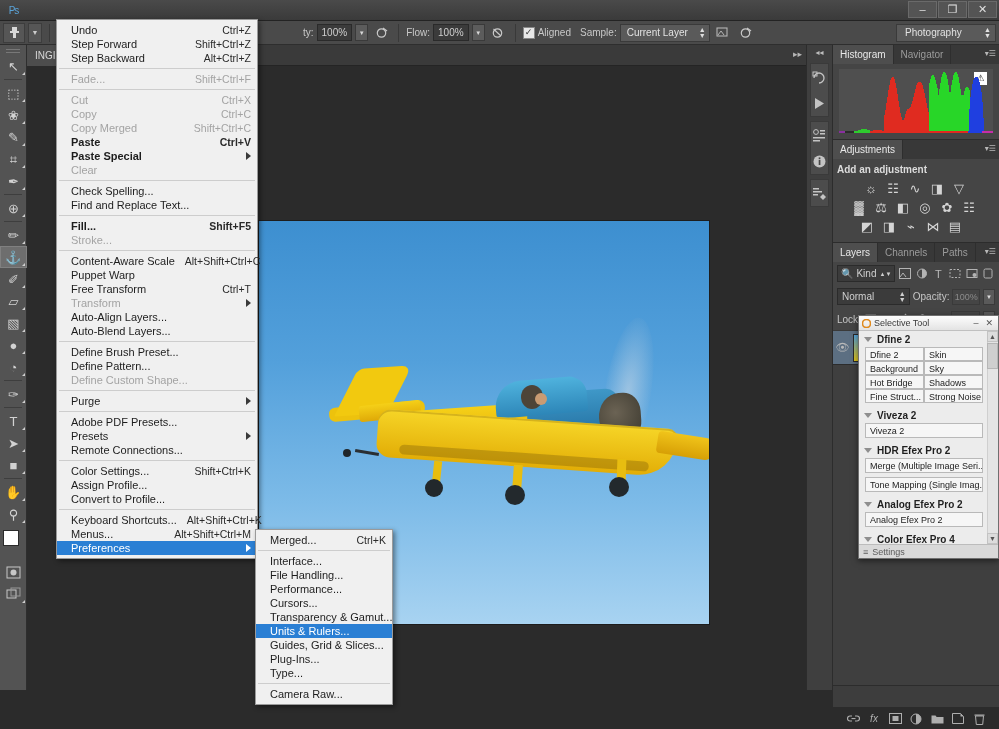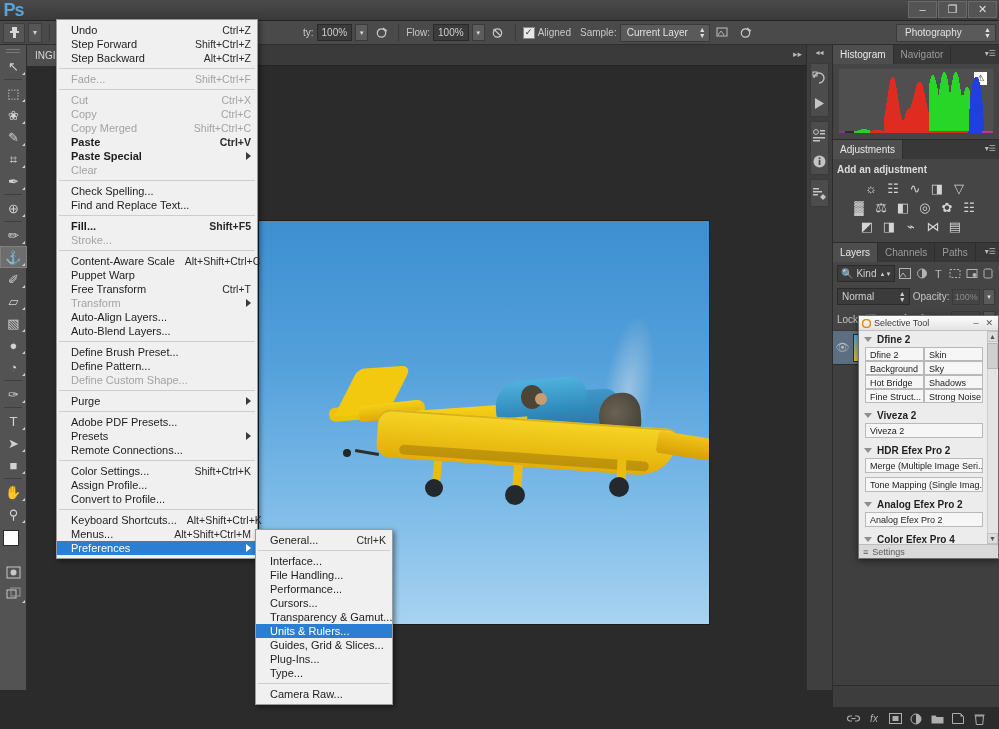--- a/index.html
+++ b/index.html
@@ -15,21 +15,21 @@
 
   
   #titlebar {
     position: absolute; left: 0; top: 0; width: 999px; height: 21px;
     background: linear-gradient(#4a4a4a, #3a3a3a);
     border-bottom: 1px solid #232323;
     display: flex; align-items: center;
   }
   #ps-logo {
     width: 27px; height: 21px; display: flex; align-items: center; justify-content: center;
-    color: #5aa3d8; font-weight: bold; font-size: 18px; letter-spacing: -1px;
+    color: #5aa3d8; font-weight: normal; font-size: 10px; letter-spacing: -1px;
   }
   .menubar { display: flex; align-items: center; height: 21px; }
   .menu-top {
     padding: 3px 8px 4px 8px; font-size: 11px; color: #cfcfcf; cursor: default;
     line-height: 13px;
   }
   .menu-top.active { background: #5a5a5a; color: #fff; }
   #win-btns { position: absolute; right: 2px; top: 1px; display: flex; gap: 1px; }
   .win-btn {
     width: 29px; height: 17px; background: #545454; border: 1px solid #6a6a6a;
@@ -1136,21 +1136,21 @@
         <span class="acc">Alt+Shift+Ctrl+M</span>
       </div>
       <div class="mi highlight">
         <span class="lbl">Preferences</span>
         <span class="sub-arrow"></span>
       </div>
     </div>
 
   <div id="pref-menu">
       <div class="mi">
-        <span class="lbl">General...</span>
+        <span class="lbl">Merged...</span>
         <span class="acc">Ctrl+K</span>
       </div>
       <div class="msep"></div>
       <div class="mi">
         <span class="lbl">Interface...</span>
       </div>
       <div class="mi">
         <span class="lbl">File Handling...</span>
       </div>
       <div class="mi">

